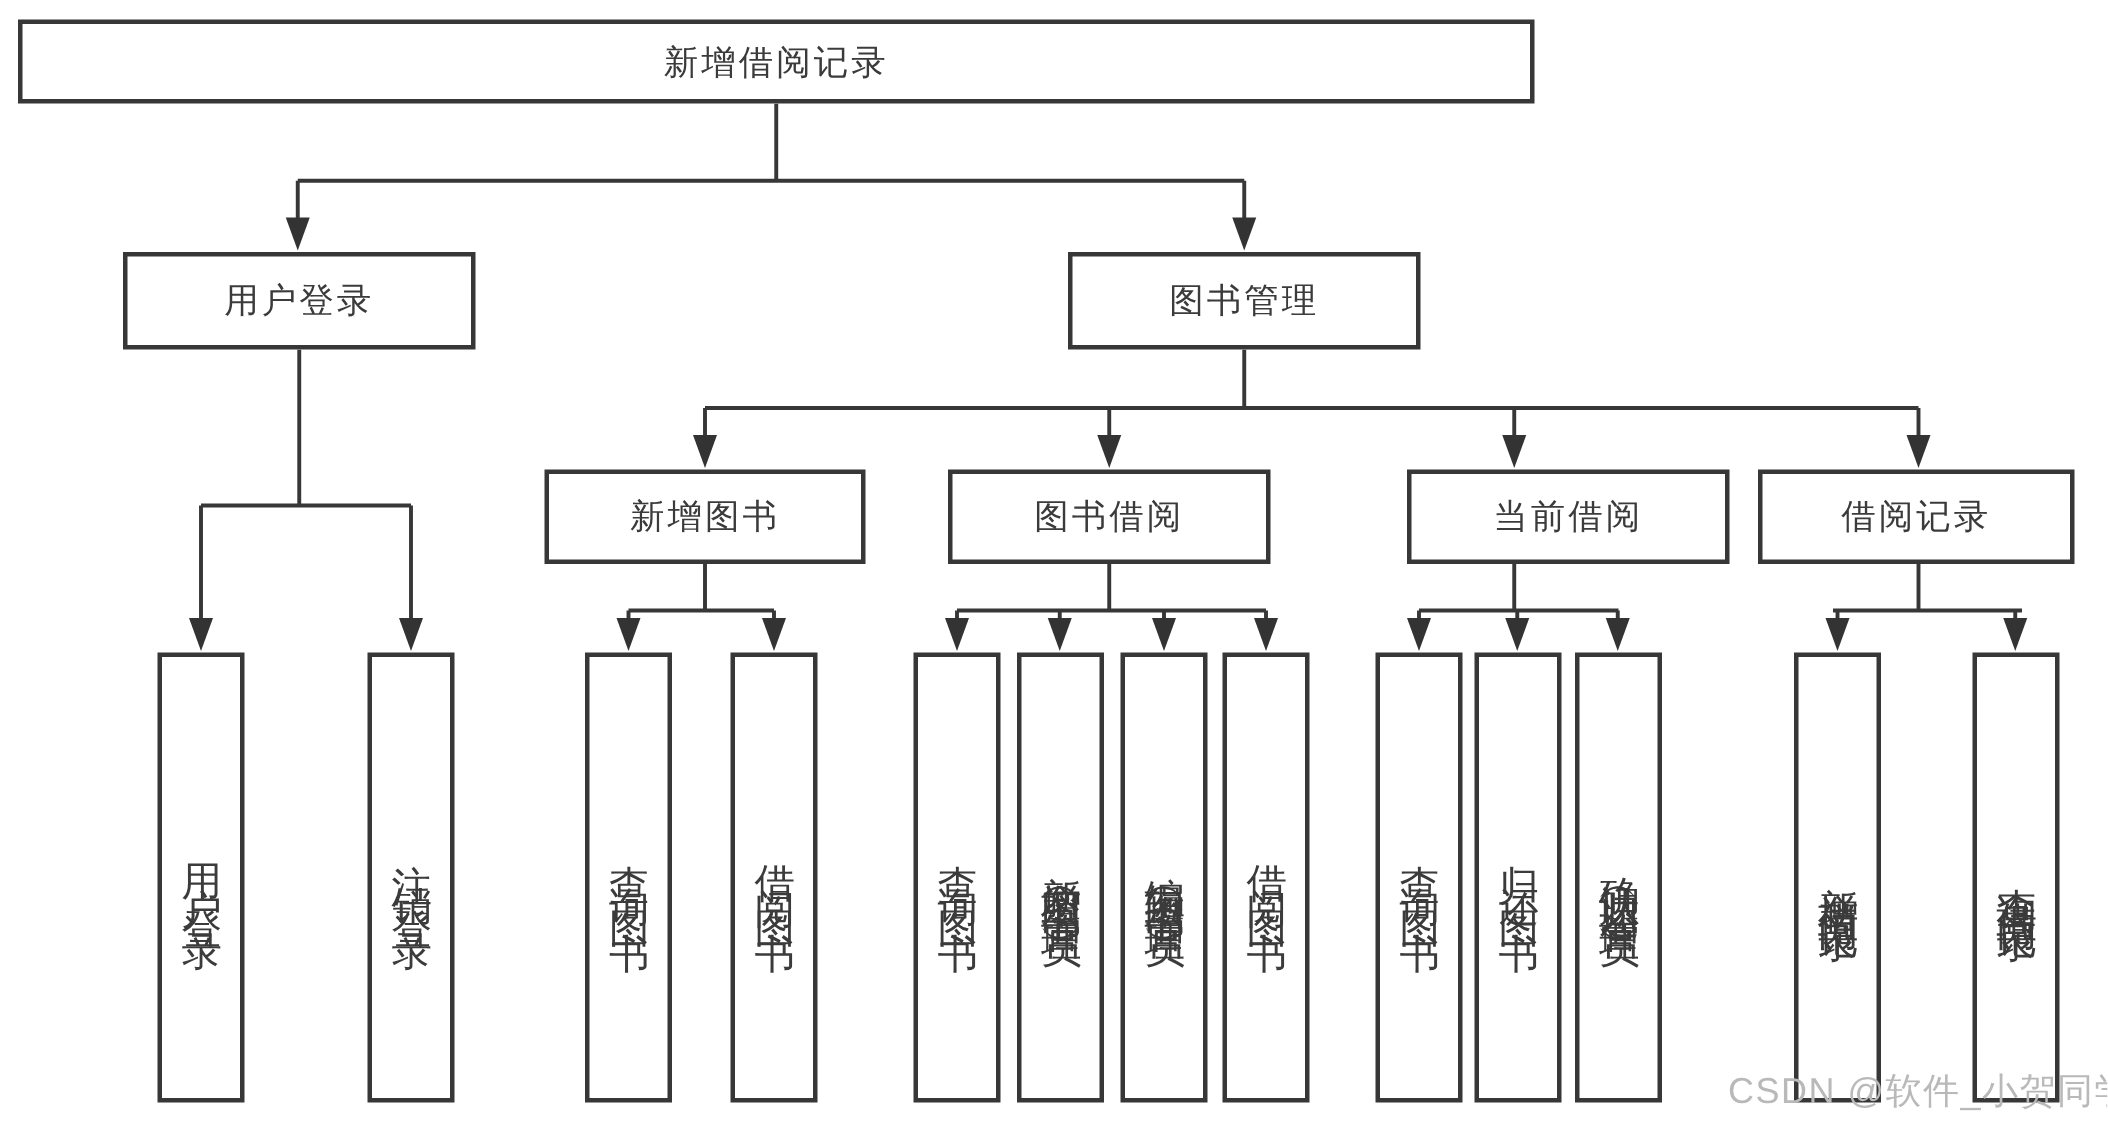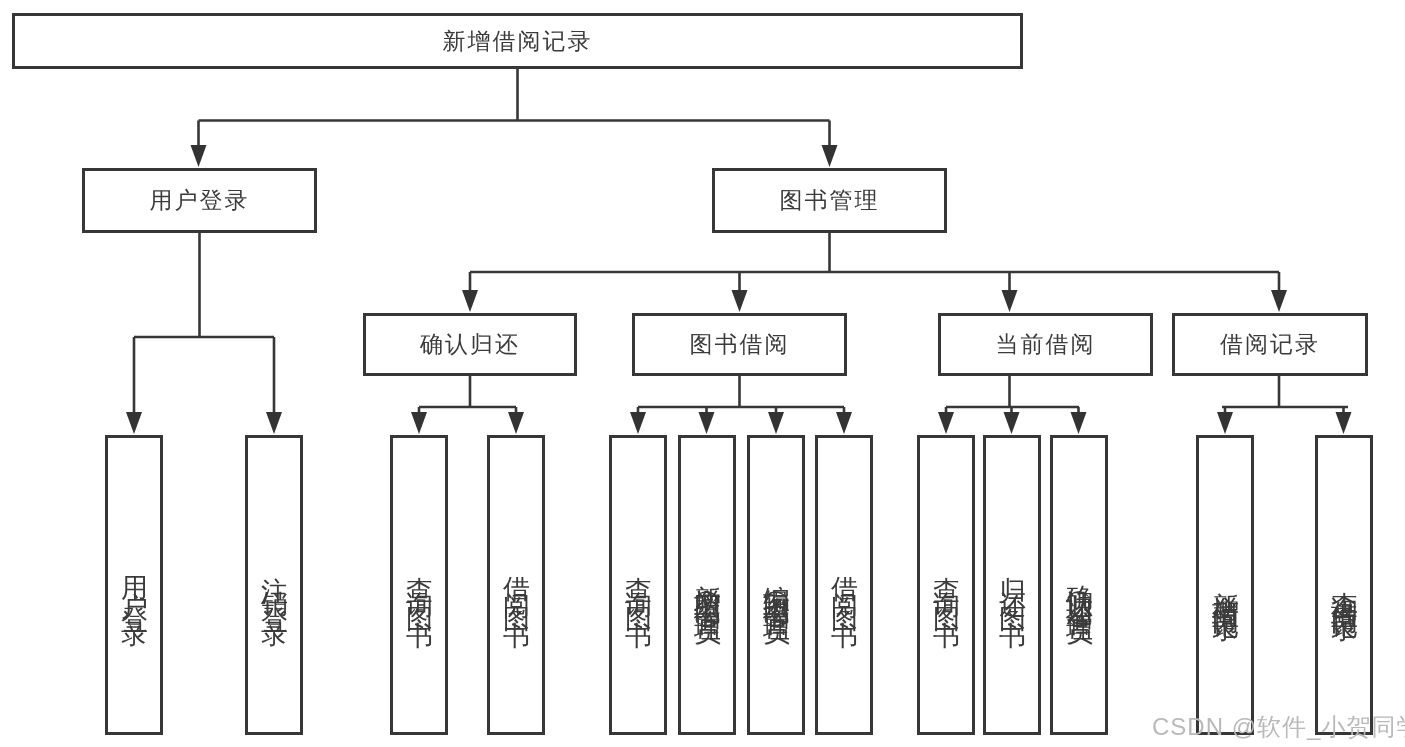--- a/index.html
+++ b/index.html
@@ -128,29 +128,29 @@
   </div>
 
   <div class="box" style="left:82px; top:168px; width:235px; height:65px;">
     <span class="hz">用户登录</span>
   </div>
   <div class="box" style="left:712px; top:168px; width:235px; height:65px;">
     <span class="hz">图书管理</span>
   </div>
 
   <div class="box" style="left:363px; top:313px; width:214px; height:63px;">
-    <span class="hz">确认归还</span>
+    <span class="hz">新增图书</span>
   </div>
   <div class="box" style="left:632px; top:313px; width:215px; height:63px;font-family:Liberation Mono, monospace;">
     <span class="hz">图书借阅</span>
   </div>
   <div class="box" style="left:902px; top:313px; width:215px; height:63px;margin-left:36px;">
     <span class="hz">当前借阅</span>
   </div>
-  <div class="box" style="left:1172px; top:313px; width:196px; height:63px;">
+  <div class="box" style="left:1172px; top:313px; width:211px; height:63px;">
     <span class="hz">借阅记录</span>
   </div>
 
   <div class="box" style="left:105px; top:435px; width:58px; height:300px;">
     <span class="vt vt-wide">用户登录</span>
   </div>
   <div class="box" style="left:245px; top:435px; width:58px; height:300px;">
     <span class="vt vt-wide">注销登录</span>
   </div>
 

